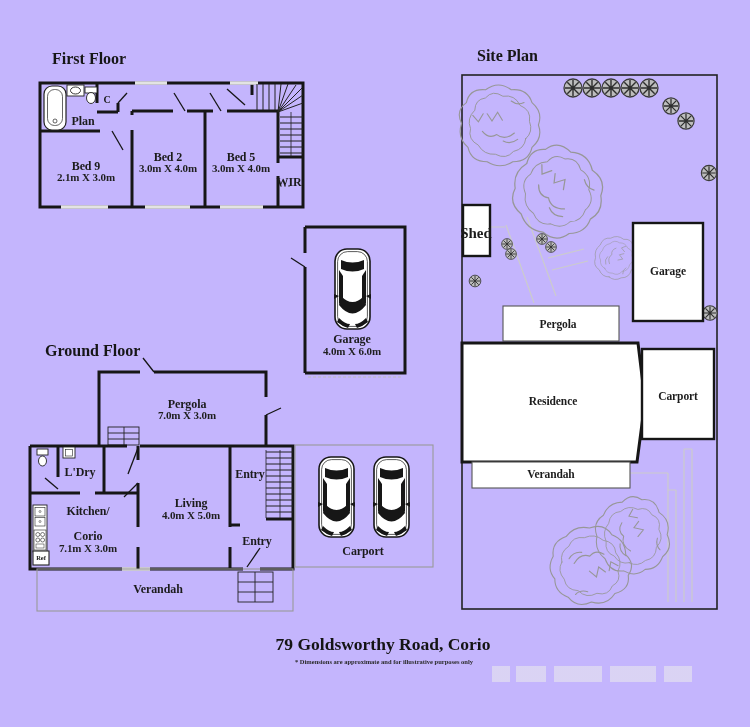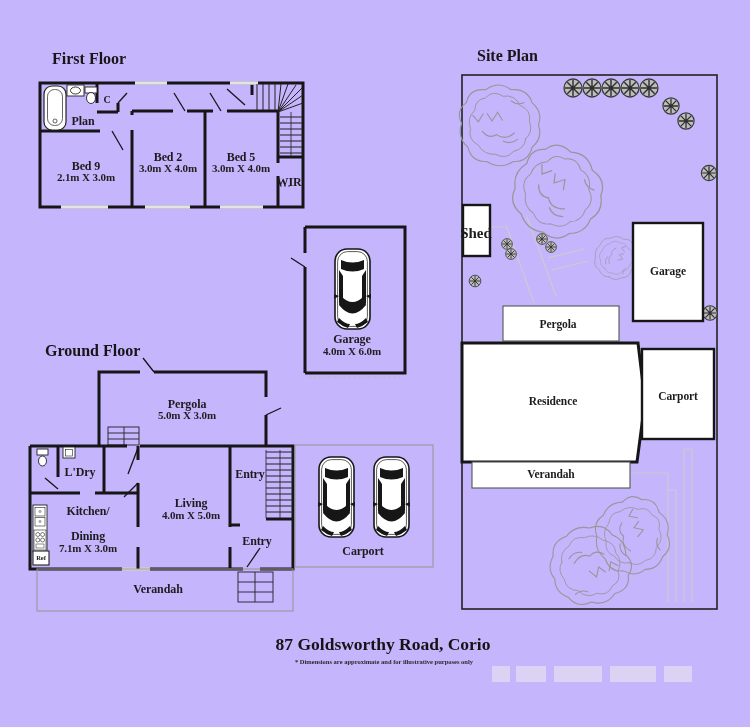--- a/index.html
+++ b/index.html
@@ -241,37 +241,37 @@
   <div class="lbl dims" style="left:168px;top:168px">3.0m X 4.0m</div>
   <div class="lbl room" style="left:241px;top:157px">Bed 5</div>
   <div class="lbl dims" style="left:241px;top:168px">3.0m X 4.0m</div>
   <div class="lbl room" style="left:289px;top:182px">WIR</div>
 
   <div class="lbl room" style="left:352px;top:339px">Garage</div>
   <div class="lbl dims" style="left:352px;top:351px">4.0m X 6.0m</div>
 
   <div class="sec-title" style="left:45px;top:343px">Ground Floor</div>
   <div class="lbl room" style="left:187px;top:404px">Pergola</div>
-  <div class="lbl dims" style="left:187px;top:415px">5.0m X 3.0m</div>
+  <div class="lbl dims" style="left:187px;top:415px">7.0m X 3.0m</div>
   <div class="lbl room" style="left:80px;top:472px">L'Dry</div>
   <div class="lbl room" style="left:88px;top:511px">Kitchen/</div>
-  <div class="lbl room" style="left:88px;top:536px">Dining</div>
+  <div class="lbl room" style="left:88px;top:536px">Corio</div>
   <div class="lbl dims" style="left:88px;top:548px">7.1m X 3.0m</div>
   <div class="lbl room" style="left:191px;top:503px">Living</div>
   <div class="lbl dims" style="left:191px;top:515px">4.0m X 5.0m</div>
   <div class="lbl room" style="left:250px;top:474px">Entry</div>
   <div class="lbl room" style="left:257px;top:541px">Entry</div>
   <div class="lbl room" style="left:158px;top:589px">Verandah</div>
   <div class="lbl tiny" style="left:41px;top:558px">Ref</div>
   <div class="lbl room" style="left:363px;top:551px">Carport</div>
 
   <div class="sec-title" style="left:477px;top:48px">Site Plan</div>
   <div class="lbl shed" style="left:476px;top:233px">Shed</div>
   <div class="lbl site-lbl" style="left:668px;top:272px">Garage</div>
   <div class="lbl site-lbl" style="left:558px;top:325px">Pergola</div>
   <div class="lbl site-lbl" style="left:553px;top:402px">Residence</div>
   <div class="lbl site-lbl" style="left:678px;top:397px">Carport</div>
   <div class="lbl site-lbl" style="left:551px;top:475px">Verandah</div>
 
-  <div class="main-title" style="left:383px;top:636px">87 Goldsworthy Road, Corio</div>
+  <div class="main-title" style="left:383px;top:636px">79 Goldsworthy Road, Corio</div>
   <div class="disclaimer" style="left:384px;top:659px">* Dimensions are approximate and for illustrative purposes only</div>
   <div class="watermark"></div>
 </div>
 
 </body></html>

